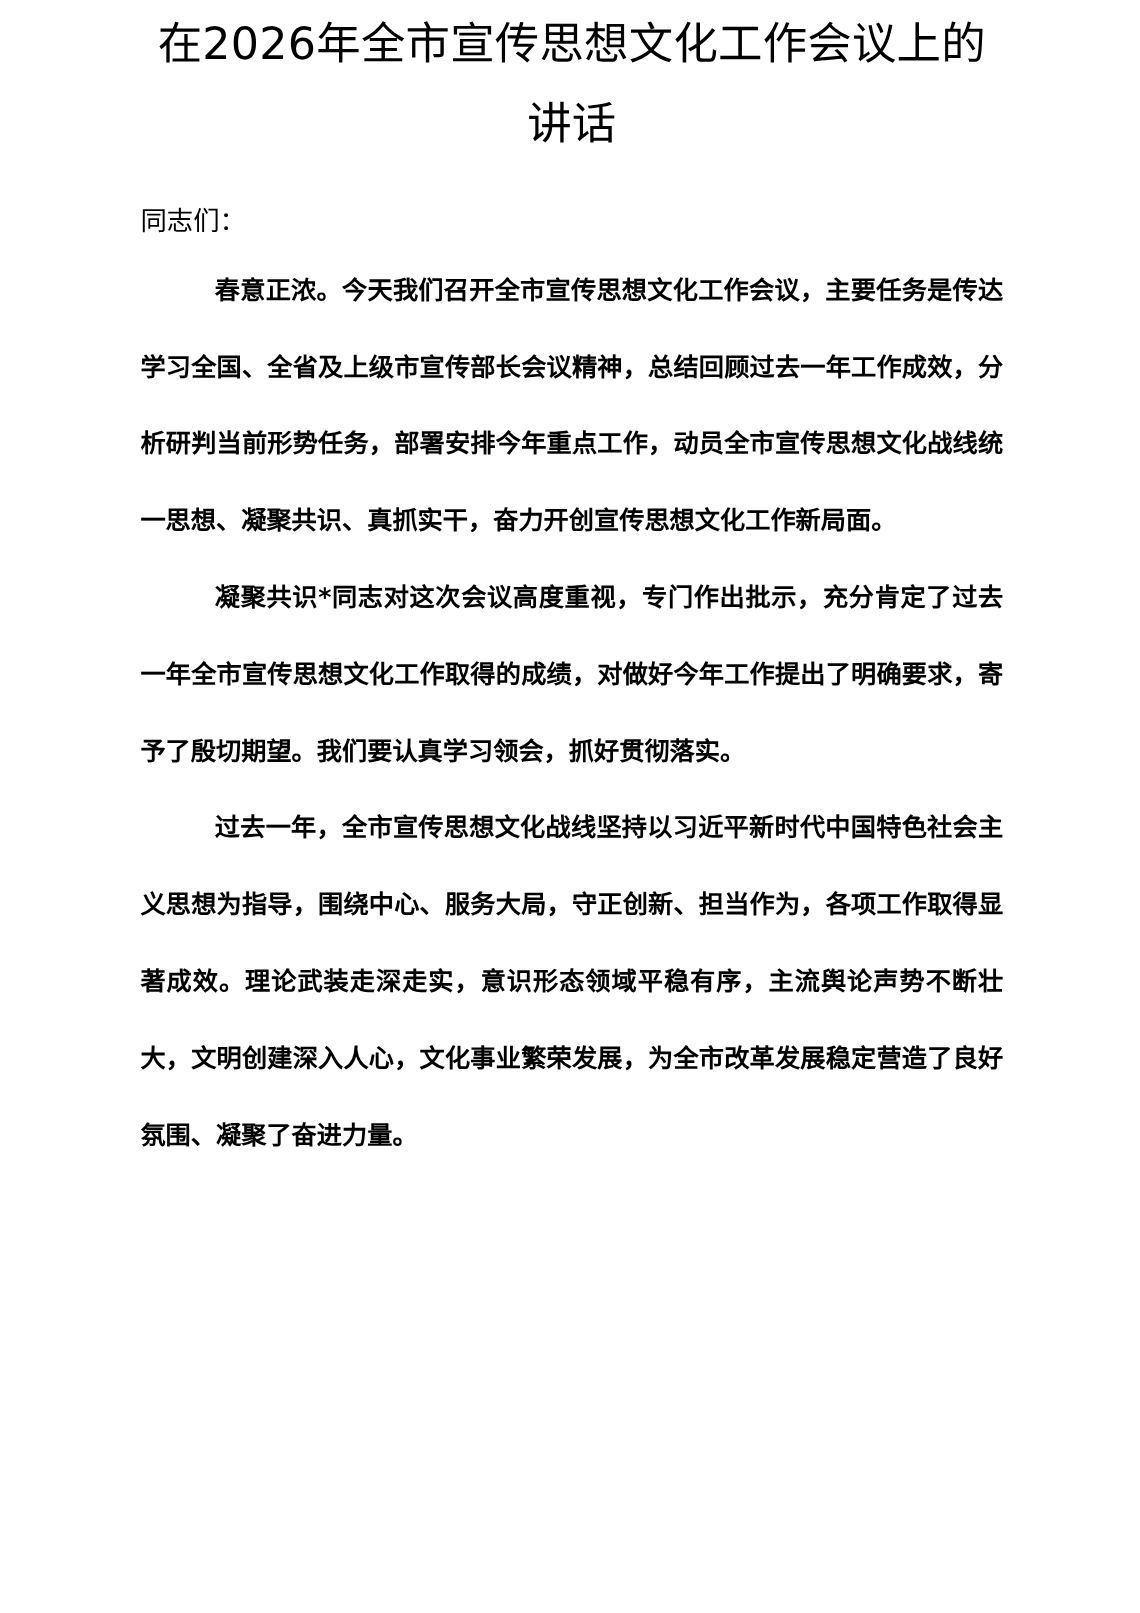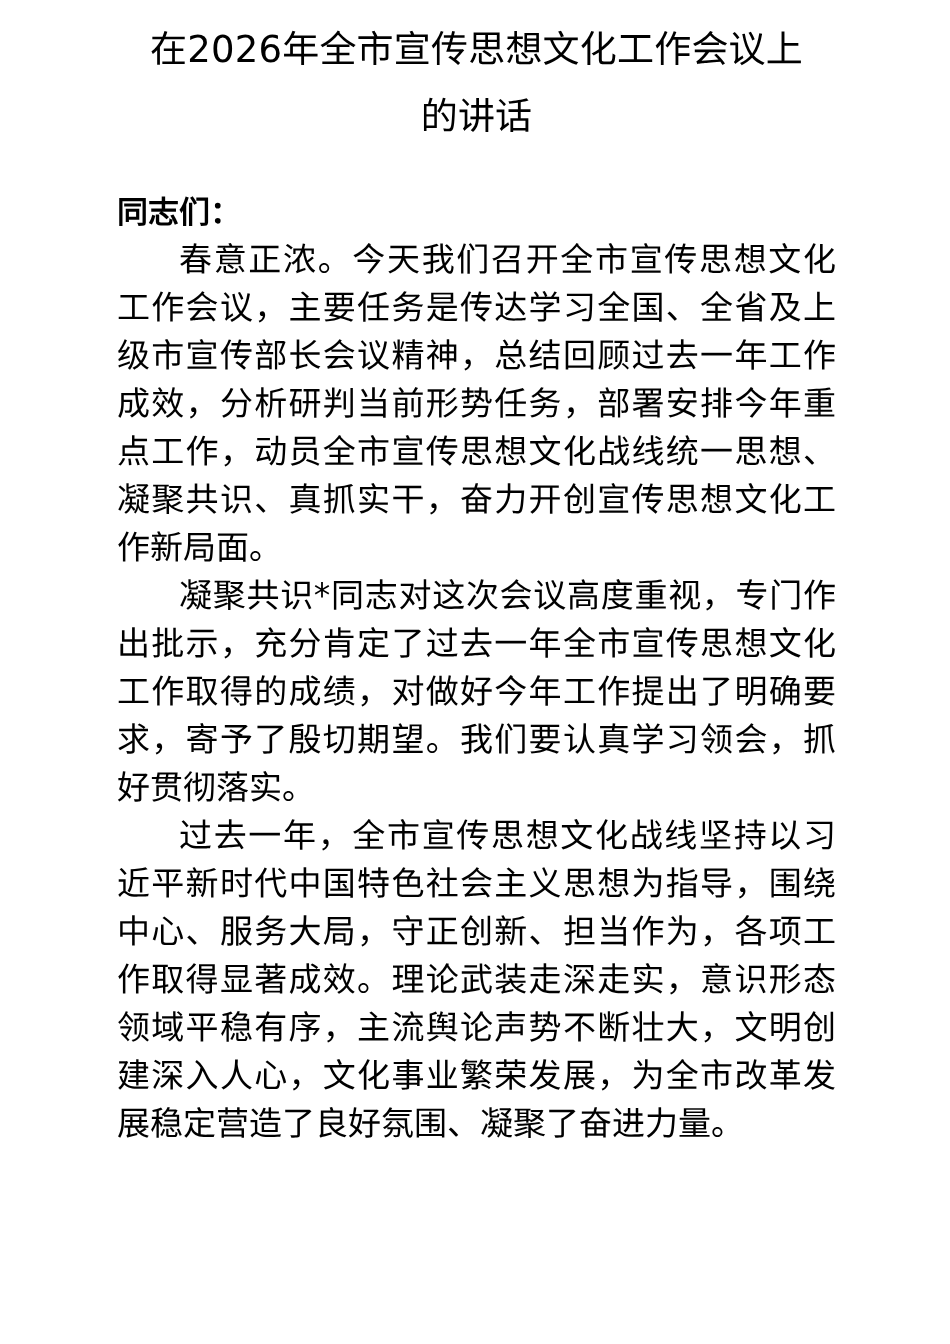--- a/index.html
+++ b/index.html
@@ -23,48 +23,48 @@
 
   
   .doc-body {
     position: absolute;
     left: 117px;
     top: 0;
     width: 719px;
   }
 
   .doc-title {
-    margin: 16px;
+    margin: 3px;
     padding: 0;
     text-align: center;
     font-size: 37px;
     line-height: 67px;
     font-weight: 400;
     letter-spacing: 0.2px;
     word-break: break-all;
   }
 
   .title-spacer {
     height: 22px;
   }
 
   .salutation {
-    font-size: 31px;
+    font-size: 22px;
     line-height: 48px;
-    font-weight: 700;
+    font-weight: 400;
     text-align: justify;
     text-align-last: left;
     word-break: break-all;
     letter-spacing: 0;
   }
 
   .para {
-    font-size: 33px;
-    line-height: 48px;
-    font-weight: 400;
+    font-size: 21px;
+    line-height: 64px;
+    font-weight: 700;
     text-indent: 62px;
     text-align: justify;
     text-align-last: left;
     word-break: break-all;
     letter-spacing: 0;
     margin: 0;
   }
 </style>
 </head>
 <body>

